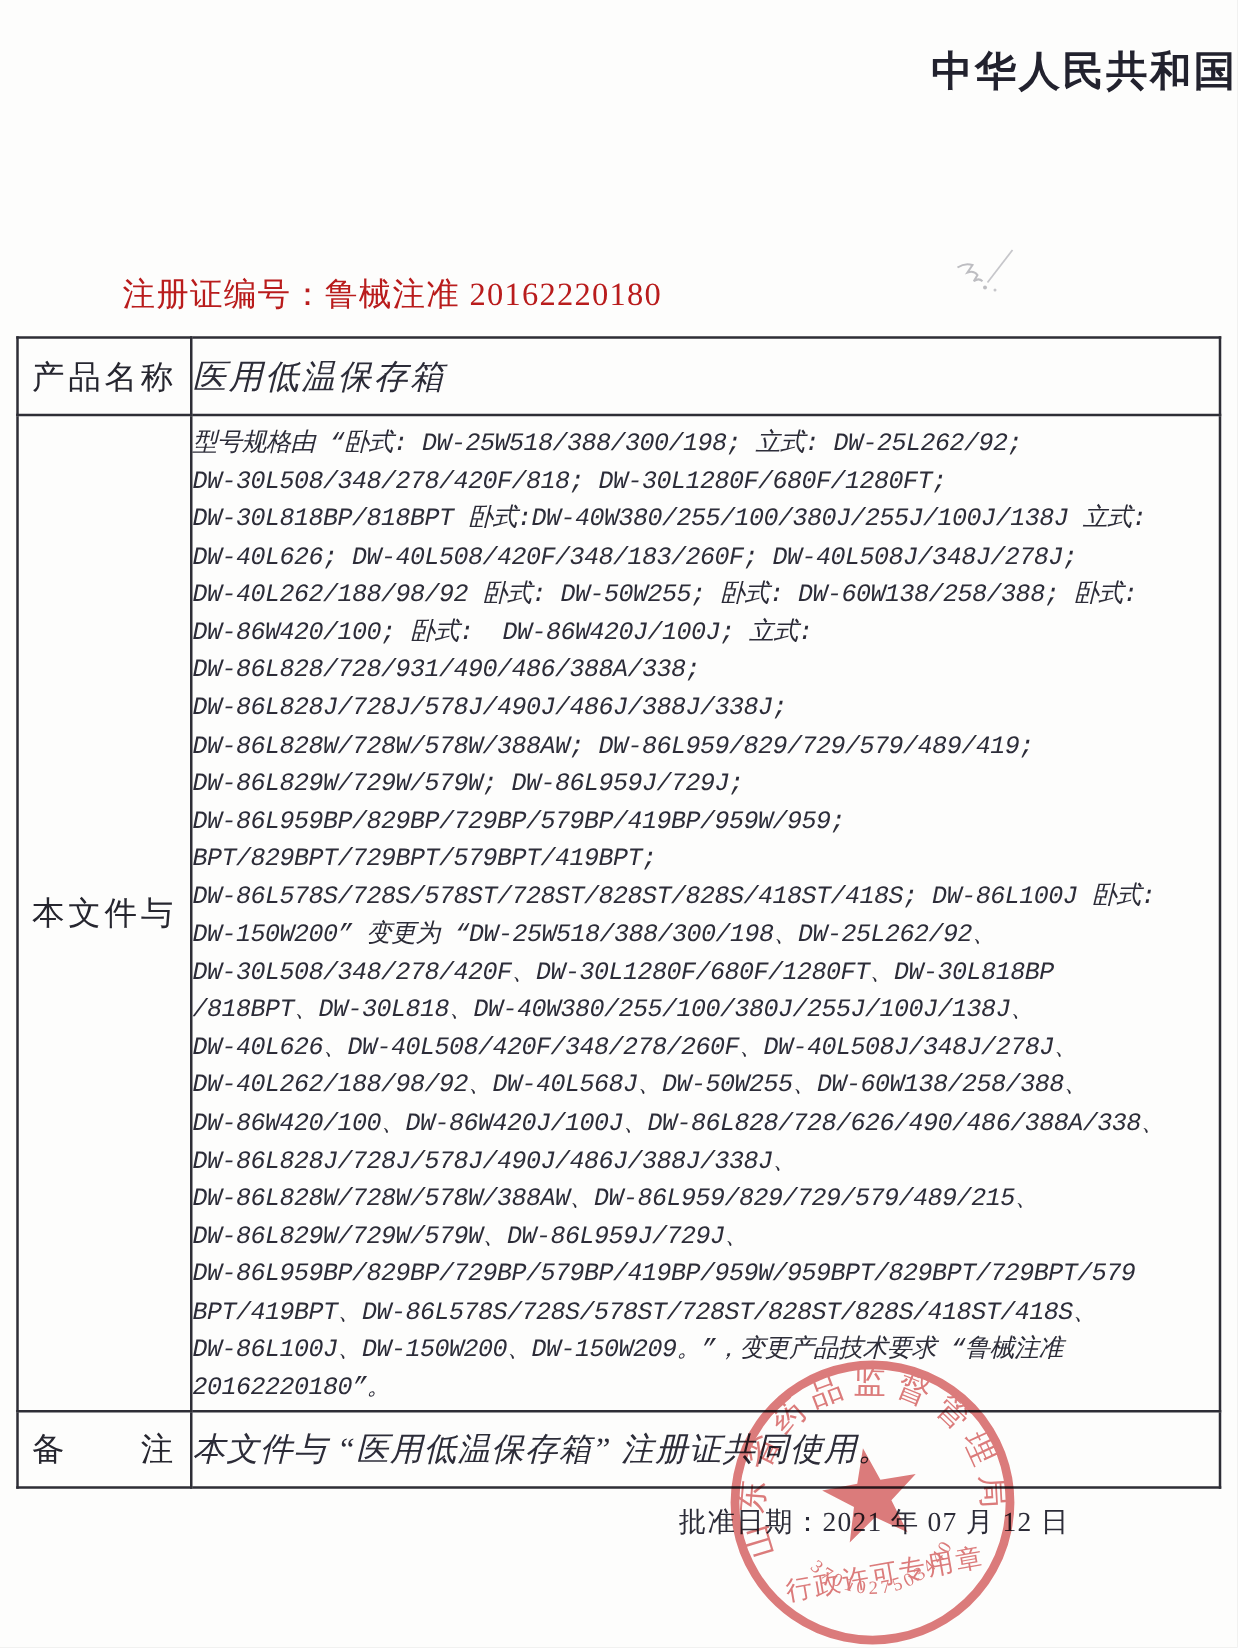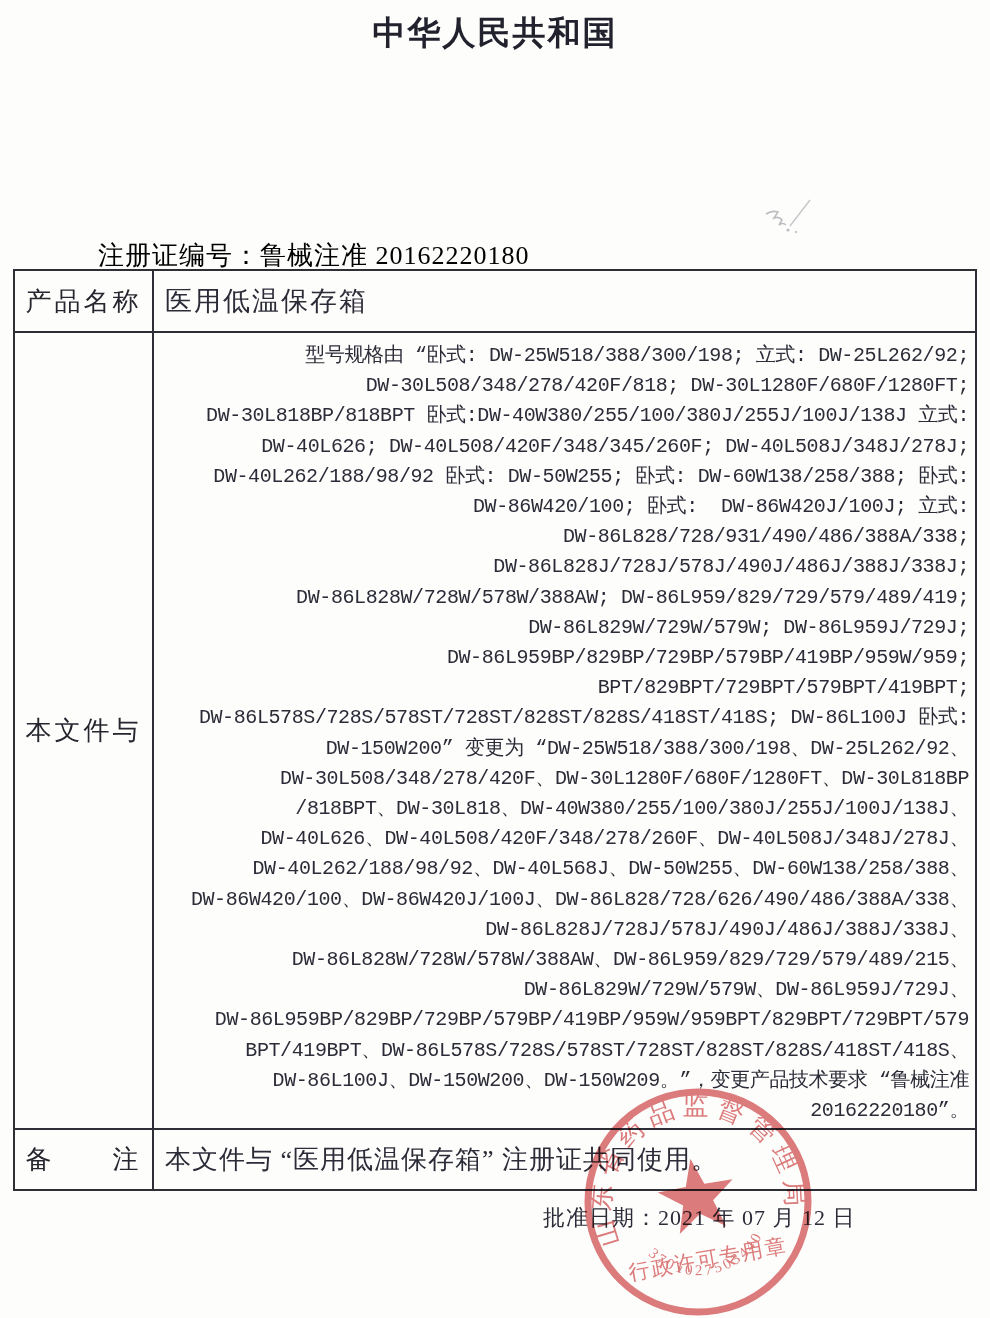--- a/index.html
+++ b/index.html
@@ -9,38 +9,37 @@
     width: 990px;
     height: 1318px;
     margin: 0 auto;
     background: #fdfdfc;
     overflow: hidden;
     color: #2c2c38;
     font-family: "Liberation Serif", "DejaVu Serif", serif;
   }
   .title-block {
     position: absolute;
-    top: 8px; left: 0; right: 0;
-    text-align: center;
+    top: 33px; left: 0; right: 0;
+    text-align: right;
   }
   .title-line {
     font-size: 33px;
     font-weight: 600;
     letter-spacing: 2px;
     line-height: 50px;
     color: #22222e;
   }
   .reg-line {
     position: absolute;
     left: 98px; top: 218px;
     font-size: 26px;
     letter-spacing: 1px;
-    color: #000000;
+    color: #b91c1c;
     white-space: pre;
-    margin-top: 20px;
   }
   .pencil-mark {
     position: absolute;
     left: 752px; top: 192px;
     opacity: 0.55;
   }
   table.doc-table {
     position: absolute;
     left: 13px; top: 269px;
     width: 964px;
@@ -53,27 +52,27 @@
   }
   .label-col { width: 139px; }
   td.label-cell {
     text-align: center;
     font-size: 26px;
     letter-spacing: 3px;
     color: #26262f;
     white-space: pre;
   }
   td.value-cell {
-    padding-left: 11px;
     padding-right: 6px;
+    font-style: italic;
   }
   .row-product { height: 62px; }
   .row-product td.value-cell { font-size: 27px; letter-spacing: 2px; }
   .row-change  { height: 797px; }
-  .row-change td.value-cell { vertical-align: top; padding-top: 8px; text-align: right; }
+  .row-change td.value-cell { vertical-align: top; padding-top: 8px; }
   .row-remark  { height: 61px; }
   .row-remark td.value-cell { font-size: 26px; letter-spacing: 1px; }
   .content-lines { width: 100%; }
   .content-line {
     font-family: "Liberation Mono", "DejaVu Sans Mono", monospace;
     font-size: 20px;
     line-height: 30.2px;
     letter-spacing: -0.4px;
     white-space: pre;
     color: #2c2c38;
@@ -137,21 +136,21 @@
       <td class="label-cell">产品名称</td>
       <td class="value-cell">医用低温保存箱</td>
     </tr>
     <tr class="row-change">
       <td class="label-cell">本文件与</td>
       <td class="value-cell">
         <div class="content-lines">
               <div class="content-line">型号规格由 “卧式: DW-25W518/388/300/198; 立式: DW-25L262/92;</div>
               <div class="content-line">DW-30L508/348/278/420F/818; DW-30L1280F/680F/1280FT;</div>
               <div class="content-line">DW-30L818BP/818BPT 卧式:DW-40W380/255/100/380J/255J/100J/138J 立式:</div>
-              <div class="content-line">DW-40L626; DW-40L508/420F/348/345/260F; DW-40L508J/348J/278J;</div>
+              <div class="content-line">DW-40L626; DW-40L508/420F/348/183/260F; DW-40L508J/348J/278J;</div>
               <div class="content-line">DW-40L262/188/98/92 卧式: DW-50W255; 卧式: DW-60W138/258/388; 卧式:</div>
               <div class="content-line">DW-86W420/100; 卧式:  DW-86W420J/100J; 立式:</div>
               <div class="content-line">DW-86L828/728/931/490/486/388A/338;</div>
               <div class="content-line">DW-86L828J/728J/578J/490J/486J/388J/338J;</div>
               <div class="content-line">DW-86L828W/728W/578W/388AW; DW-86L959/829/729/579/489/419;</div>
               <div class="content-line">DW-86L829W/729W/579W; DW-86L959J/729J;</div>
               <div class="content-line">DW-86L959BP/829BP/729BP/579BP/419BP/959W/959;</div>
               <div class="content-line">BPT/829BPT/729BPT/579BPT/419BPT;</div>
               <div class="content-line">DW-86L578S/728S/578ST/728ST/828ST/828S/418ST/418S; DW-86L100J 卧式:</div>
               <div class="content-line">DW-150W200” 变更为 “DW-25W518/388/300/198、DW-25L262/92、</div>

